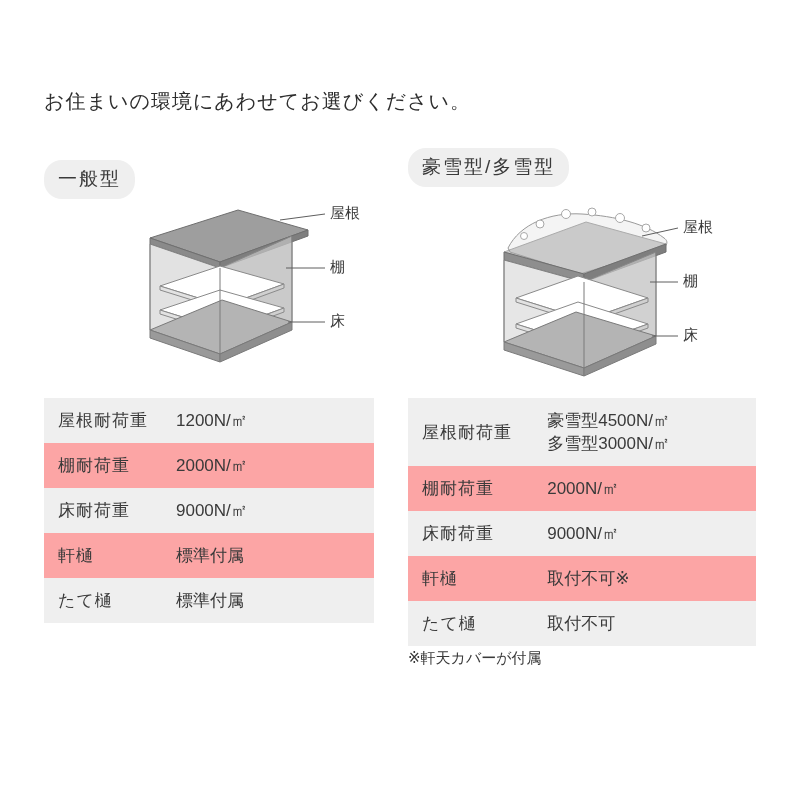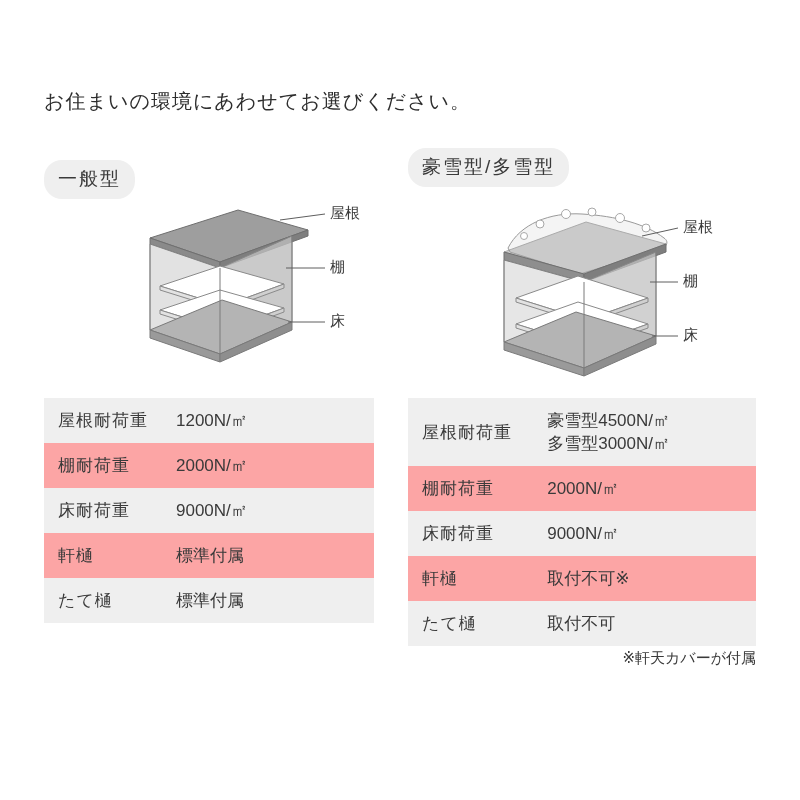--- a/index.html
+++ b/index.html
@@ -84,21 +84,21 @@
     padding: 11px 10px 11px 0;
     letter-spacing: 0px;
     white-space: nowrap;
   }
   .spec td.v .line { display: block; }
   .notes {
     position: absolute;
     left: 408px;
     top: 646px;
     width: 348px;
-    text-align: right;
+    text-align: left;
     font-size: 15px;
     line-height: 1.55;
     color: #3a3a3a;
   }
   .notes .note { display: block; white-space: nowrap; }
 </style>
 </head>
 <body>
 
 <div class="page">

